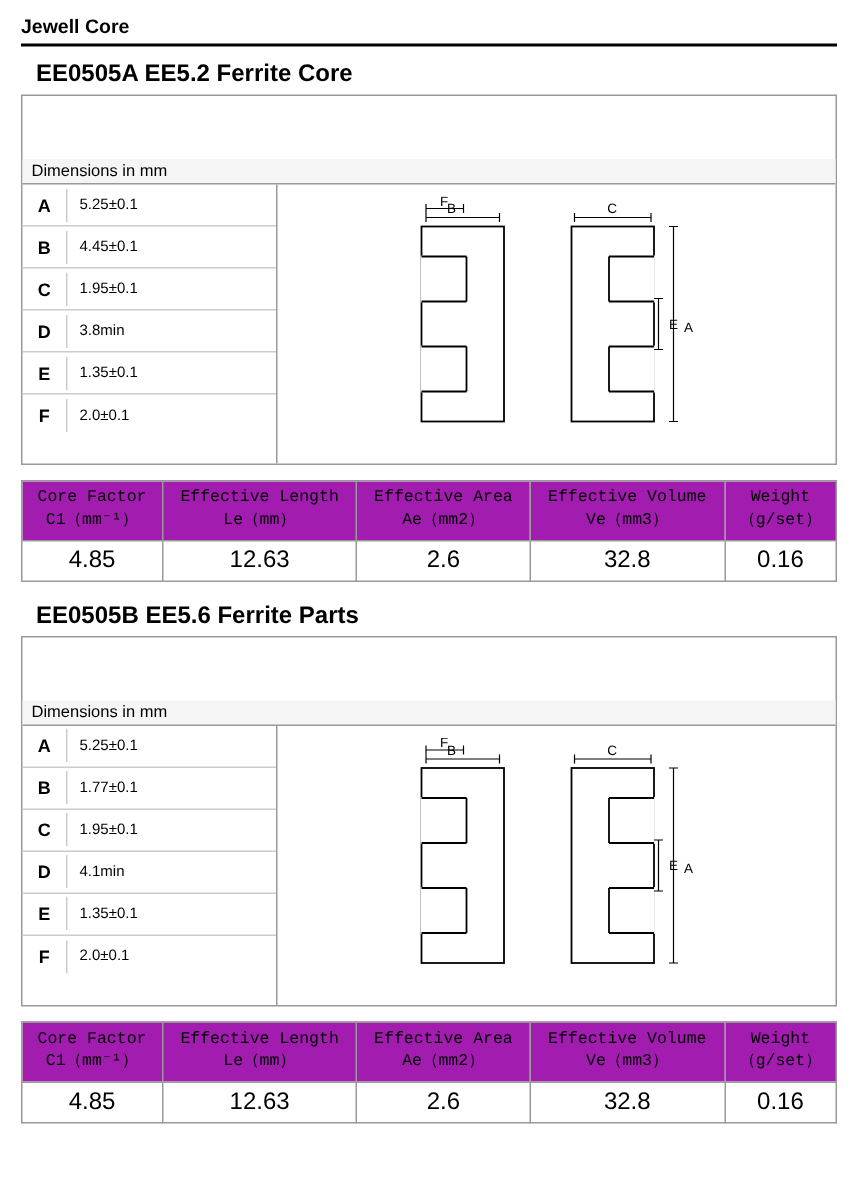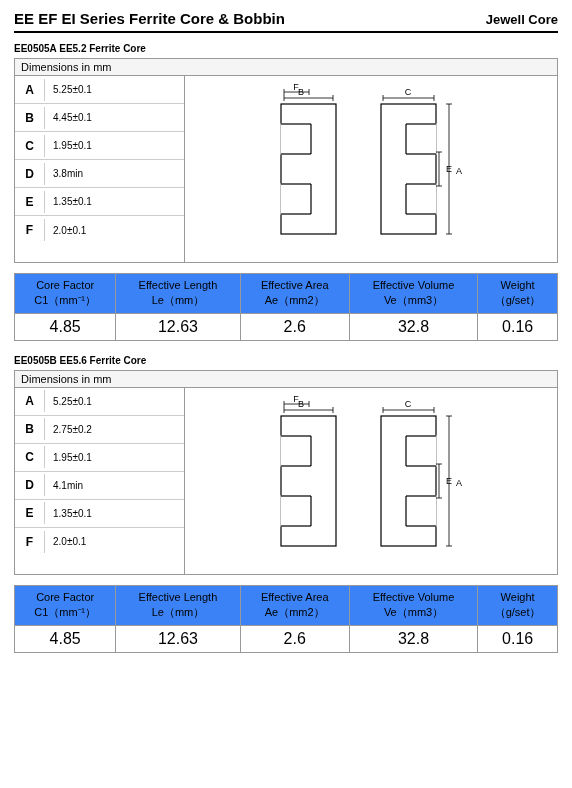--- a/index.html
+++ b/index.html
@@ -22,34 +22,36 @@
     }
     .page-header-title {
       font-size: 15px;
       font-weight: bold;
     }
     .page-header-brand {
       font-size: 13px;
       font-weight: bold;
     }
     .section-title {
-      font-size: 10px;
+      font-size: 16px;
       font-weight: bold;
       margin-bottom: 4px;
       margin-top: 10px;
+      margin-left: 10px;
     }
     .dim-table-wrapper {
       border: 1px solid #999;
       margin-bottom: 10px;
     }
     .dim-table-header {
       background: #f5f5f5;
       padding: 2px 6px;
       font-size: 11px;
       border-bottom: 1px solid #999;
+      margin-top: 42px;
     }
     .dim-table-body {
       display: flex;
     }
     .dim-rows {
       width: 170px;
       border-right: 1px solid #999;
     }
     .dim-row {
       display: flex;
@@ -84,36 +86,36 @@
       border-collapse: collapse;
       margin-bottom: 14px;
     }
     .stats-table th, .stats-table td {
       border: 1px solid #999;
       text-align: center;
       padding: 4px 6px;
       font-size: 11px;
     }
     .stats-table th {
-      background: #3b82f6;
+      background: #a21caf;
       font-weight: normal;
       line-height: 1.4;
+      font-family: Liberation Mono, monospace;
     }
     .stats-table td {
       font-size: 16px;
     }
     svg text {
       font-family: Arial, sans-serif;
     }
   </style>
 </head>
 <body>
 
 <div class="page-header">
-  <span class="page-header-title">EE EF EI Series Ferrite Core &amp; Bobbin</span>
   <span class="page-header-brand">Jewell Core</span>
 </div>
 
 <div>
   <div class="section-title">EE0505A EE5.2 Ferrite Core</div>
   <div class="dim-table-wrapper">
     <div class="dim-table-header">Dimensions in mm</div>
     <div class="dim-table-body">
       <div class="dim-rows">
         <div class="dim-row">
@@ -219,32 +221,32 @@
         <td>12.63</td>
         <td>2.6</td>
         <td>32.8</td>
         <td>0.16</td>
       </tr>
     </tbody>
   </table>
 </div>
 
 <div>
-  <div class="section-title">EE0505B EE5.6 Ferrite Core</div>
+  <div class="section-title">EE0505B EE5.6 Ferrite Parts</div>
   <div class="dim-table-wrapper">
     <div class="dim-table-header">Dimensions in mm</div>
     <div class="dim-table-body">
       <div class="dim-rows">
         <div class="dim-row">
           <div class="dim-row-label">A</div>
           <div class="dim-row-value">5.25±0.1</div>
         </div>
         <div class="dim-row">
           <div class="dim-row-label">B</div>
-          <div class="dim-row-value">2.75±0.2</div>
+          <div class="dim-row-value">1.77±0.1</div>
         </div>
         <div class="dim-row">
           <div class="dim-row-label">C</div>
           <div class="dim-row-value">1.95±0.1</div>
         </div>
         <div class="dim-row">
           <div class="dim-row-label">D</div>
           <div class="dim-row-value">4.1min</div>
         </div>
         <div class="dim-row">

